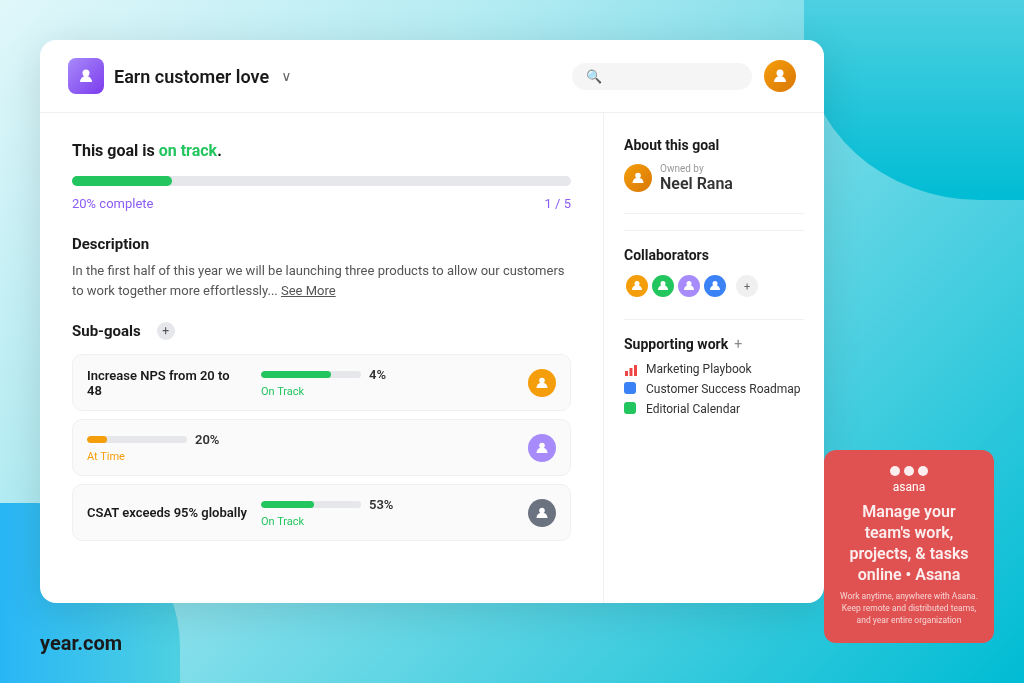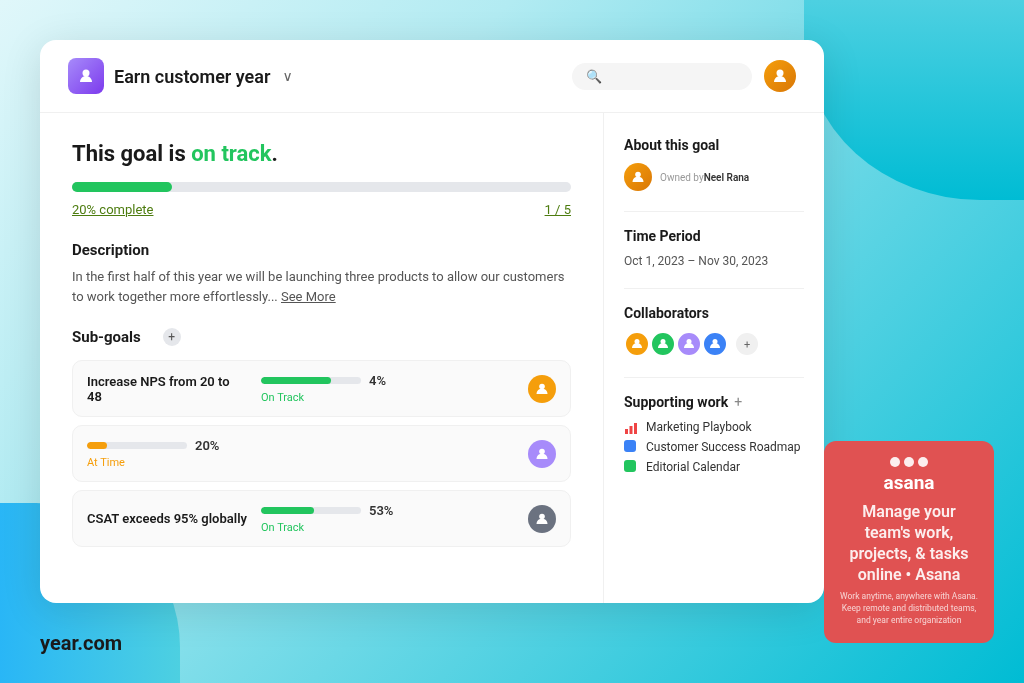--- a/index.html
+++ b/index.html
@@ -134,21 +134,21 @@
     }
 
     .sidebar {
       width: 220px;
       padding: 24px 20px;
       flex-shrink: 0;
     }
 
     
     .goal-status-text {
-      font-size: 22px;
+      font-size: 16px;
       font-weight: 700;
       color: #1a1a1a;
       margin-bottom: 16px;
     }
 
     .on-track-text {
       color: #22c55e;
     }
 
     .progress-bar-container {
@@ -162,23 +162,22 @@
     .progress-bar-fill {
       height: 100%;
       border-radius: 5px;
       background: #22c55e;
     }
 
     .progress-info {
       display: flex;
       justify-content: space-between;
       font-size: 13px;
-      color: #4d7c0f;
+      color: #8b5cf6;
       margin-bottom: 24px;
-      text-decoration: underline;
     }
 
     
     .section-title {
       font-size: 15px;
       font-weight: 700;
       color: #1a1a1a;
       margin-bottom: 8px;
     }
 
@@ -193,21 +192,21 @@
       font-size: 13px;
       color: #555;
       text-decoration: underline;
       cursor: pointer;
     }
 
     
     .subgoals-header {
       display: flex;
       align-items: center;
-      gap: 22px;
+      gap: 16px;
       margin-top: 22px;
       margin-bottom: 14px;
     }
 
     .subgoals-title {
       font-size: 15px;
       font-weight: 700;
       color: #1a1a1a;
     }
 
@@ -320,30 +319,30 @@
       display: flex;
       align-items: center;
       justify-content: center;
       font-size: 10px;
       font-weight: 600;
       color: white;
     }
 
     .owner-info {
       display: flex;
-      flex-direction: row;
+      flex-direction: column;
     }
 
     .owner-label {
       font-size: 10px;
       color: #999;
     }
 
     .owner-name {
-      font-size: 10px;
+      font-size: 16px;
       font-weight: 600;
       color: #333;
     }
 
     .sidebar-divider {
       height: 1px;
       background: #f0f0f0;
       margin-bottom: 16px;
     }
 
@@ -455,22 +454,22 @@
     }
 
     .asana-dot {
       width: 10px;
       height: 10px;
       border-radius: 50%;
       background: rgba(255,255,255,0.9);
     }
 
     .asana-brand {
-      font-size: 19px;
-      font-weight: 700;
+      font-size: 12px;
+      font-weight: 400;
       color: white;
     }
 
     .promo-tagline {
       font-size: 16px;
       color: rgba(255,255,255,0.9);
       font-weight: 600;
       text-align: center;
       line-height: 1.3;
       margin-bottom: 6px;
@@ -503,21 +502,21 @@
 <div class="main-card">
 
   <div class="header">
     <div class="header-left">
       <div class="goal-icon">
         <svg width="18" height="18" viewBox="0 0 18 18" fill="white">
           <circle cx="9" cy="6" r="3.5" fill="white"></circle>
           <path d="M3 15c0-3.314 2.686-6 6-6s6 2.686 6 6" fill="white"></path>
         </svg>
       </div>
-      <span class="goal-title">Earn customer year</span>
+      <span class="goal-title">Earn customer love</span>
       <span class="chevron-down">∨</span>
     </div>
     <div class="header-right">
       <div class="search-bar">
         <span class="search-icon">🔍</span>
         <input type="text" style="border: none; background: transparent; outline: none; font-size: 13px; color: rgb(153, 153, 153); width: 120px;" placeholder="">
       </div>
       <div class="avatar-header">
         <svg width="20" height="20" viewBox="0 0 20 20" fill="white">
           <circle cx="10" cy="7" r="3.5" fill="white"></circle>
@@ -622,24 +621,20 @@
           </div>
           <div class="owner-info">
             <span class="owner-label">Owned by</span>
             <span class="owner-name">Neel Rana</span>
           </div>
         </div>
       </div>
 
       <div class="sidebar-divider"></div>
 
-      <div class="sidebar-section">
-        <div class="sidebar-section-title">Time Period</div>
-        <div class="time-period-text">Oct 1, 2023 – Nov 30, 2023</div>
-      </div>
 
       <div class="sidebar-divider"></div>
 
       <div class="sidebar-section">
         <div class="sidebar-section-title">Collaborators</div>
         <div class="collaborators-row" id="collaborators-row">
             <div class="collab-avatar" style="background: rgb(245, 158, 11);">
               <svg width="14" height="14" viewBox="0 0 14 14" fill="white">
                 <circle cx="7" cy="4.5" r="2.5" fill="white"></circle>
                 <path d="M2 11c0-2.762 2.238-5 5-5s5 2.238 5 5" fill="white"></path>

